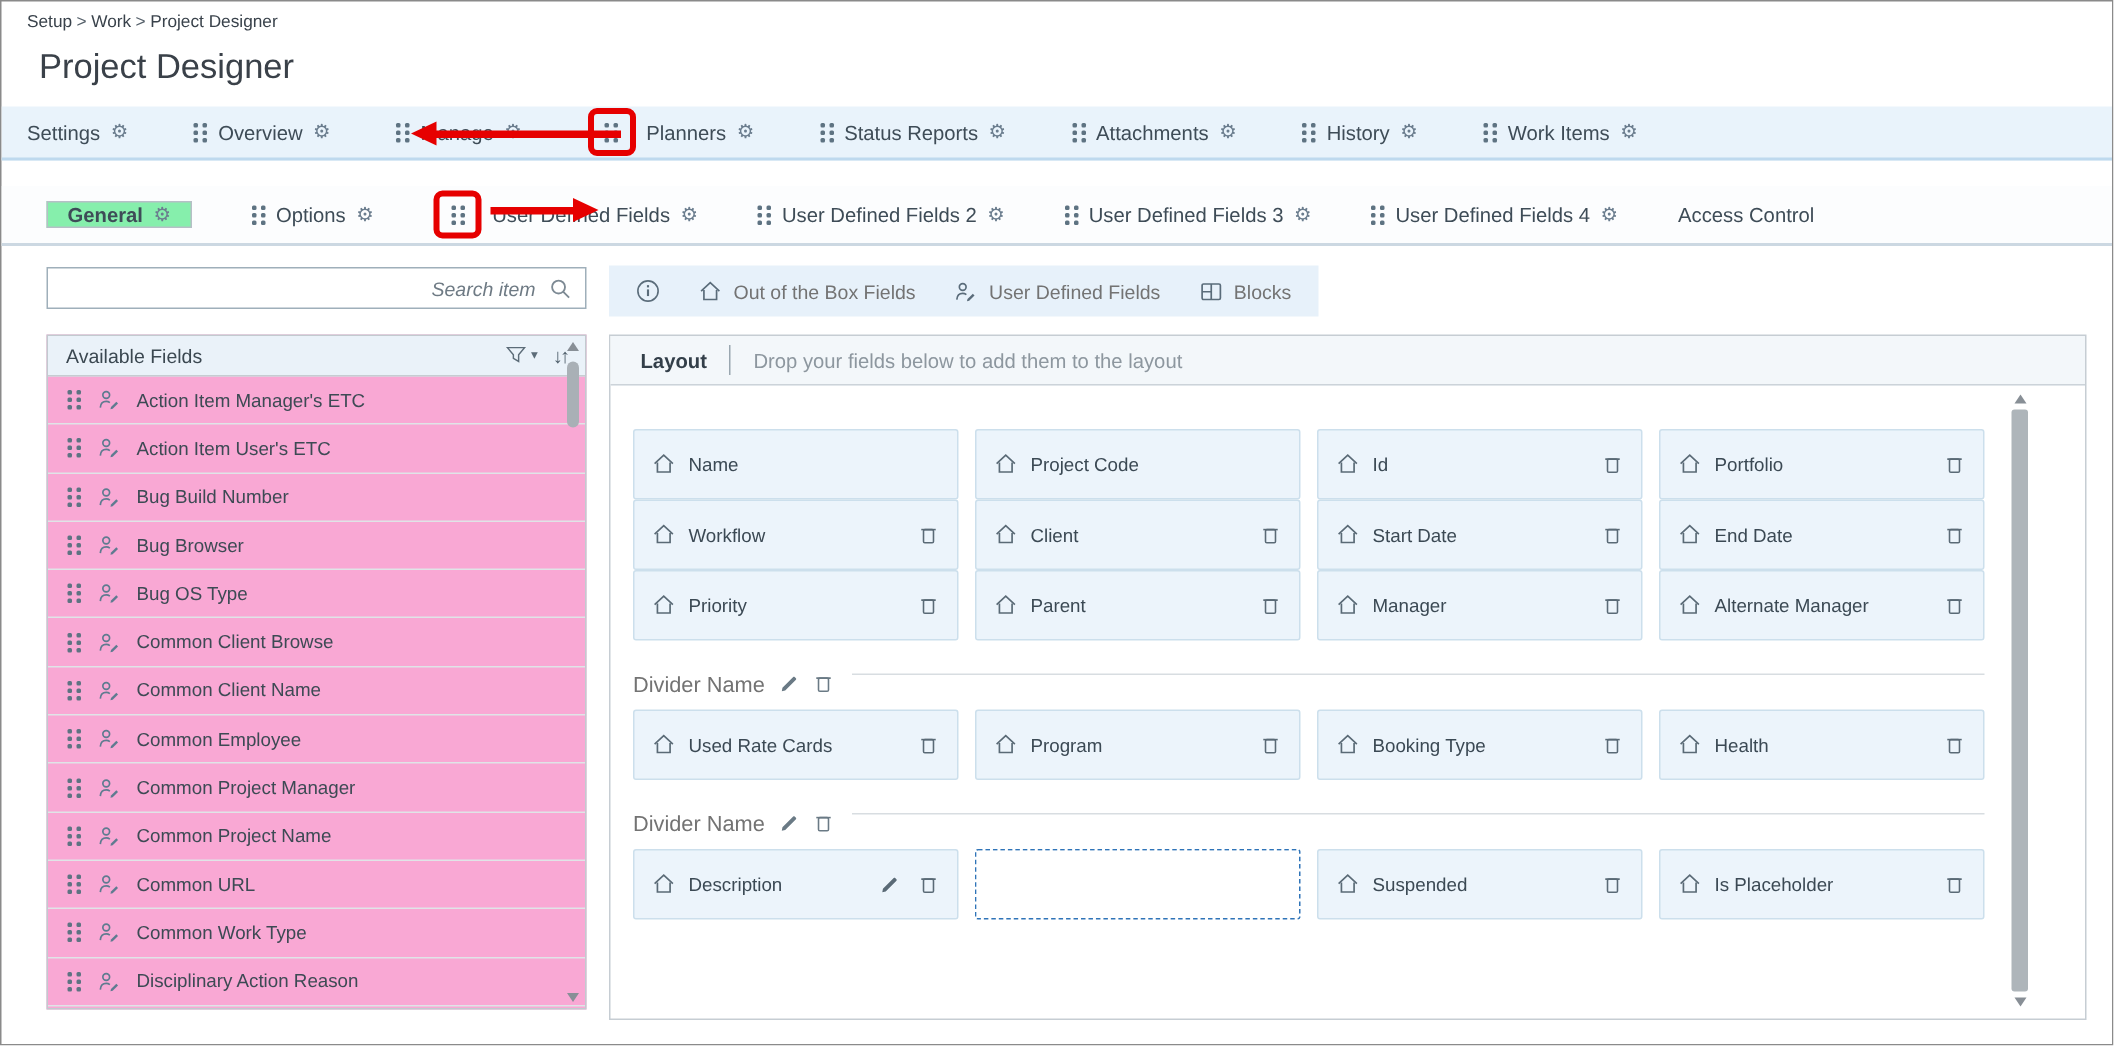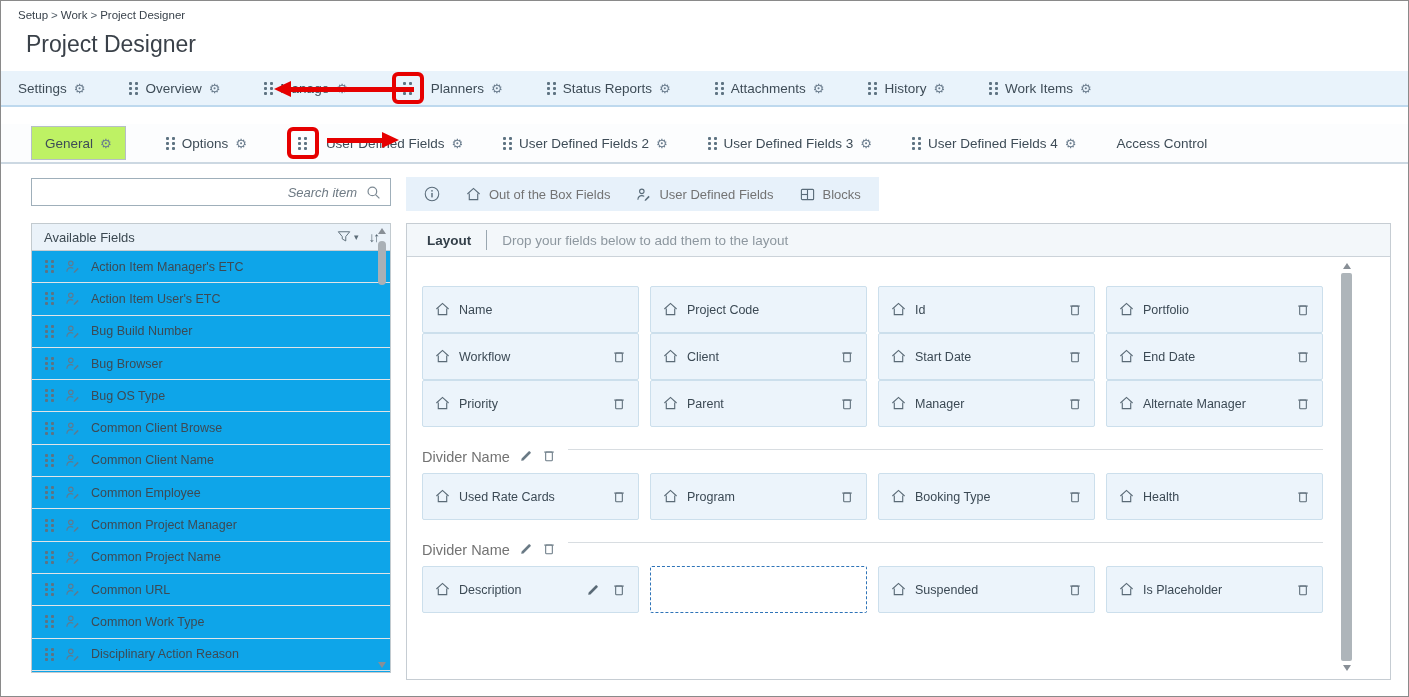--- a/index.html
+++ b/index.html
@@ -13,36 +13,36 @@
   .page-title{position:absolute;left:25px;top:30px;font-size:23px;font-weight:400;color:#3a4149}
 
   
   .topbar{position:absolute;left:0;top:70px;width:100%;height:36px;box-sizing:border-box;
           background:#e9f3fb;border-bottom:2px solid #bed9ee;display:flex;align-items:center;
           padding-left:17px;gap:44px}
   .subbar{position:absolute;left:0;top:123px;width:100%;height:40px;box-sizing:border-box;
           background:#fcfdfe;border-bottom:2px solid #ccd8e2;display:flex;align-items:center;
           padding-left:30px;gap:40px}
   .tab{display:flex;align-items:center;gap:7px;font-size:13.5px;color:#3e4c57;white-space:nowrap;cursor:pointer}
-  .tab.active{background:#bef264;border:1px solid #b6bfc6;height:34px;padding:0 13px;font-weight:400;box-sizing:border-box}
+  .tab.active{background:#86efac;border:1px solid #b6bfc6;height:18px;padding:0 13px;font-weight:700;box-sizing:border-box}
   .gear{font-family:"DejaVu Sans",sans-serif;font-size:13px;color:#6b7d8e;line-height:1;cursor:pointer}
   .dots{display:inline-grid;grid-template-columns:repeat(2,3px);gap:2px 3px;cursor:grab}
   .dots i{width:3px;height:3px;background:#5e7382;border-radius:1px;display:block}
   .redbox{display:inline-flex;align-items:center;justify-content:center;width:24px;height:24px;
           border:4px solid #e60000;border-radius:6px;margin:-4px 0}
 
   
   .search-box{position:absolute;left:30px;top:177px;width:360px;height:28px;border:1px solid #9fafba;
               box-sizing:border-box;display:flex;align-items:center;padding:0 9px;gap:7px;background:#fff}
   .search-box input{flex:1;border:0;outline:0;font:inherit;font-size:13px;text-align:right;color:#3e4a54;background:transparent}
   .search-box input::placeholder{font-style:italic;color:#6e7a84}
   .icon{display:inline-flex;line-height:0}
   .search-ic{color:#7d8a94}
   .fields-box{position:absolute;left:30px;top:222px;width:360px;height:450px;border:1px solid #c2cacf;
-              box-sizing:border-box;background:#0ea5e9}
+              box-sizing:border-box;background:#f9a8d4}
   .fields-header{height:27px;background:#eaf2f9;border-bottom:1px solid #c6cdd2;display:flex;align-items:center;
                  padding:0 12px;gap:10px;box-sizing:border-box}
   .fields-title{flex:1;font-size:13px;color:#3b4851}
   .funnel-wrap{display:flex;align-items:center;gap:3px;color:#5c6c78;cursor:pointer}
   .caret{font-family:"DejaVu Sans",sans-serif;font-size:9px;color:#5c6c78}
   .sort{font-size:13.5px;color:#4e5e6a;letter-spacing:-2px;cursor:pointer}
   .fields-list{position:relative;height:421px;overflow:hidden}
   .lrow{height:32.3px;border-bottom:1px solid #e0e4e7;display:flex;align-items:center;gap:11px;
         padding-left:13px;font-size:12.5px;color:#3d4a54;box-sizing:border-box;cursor:grab}
   .lrow .uedit{color:#5f7b90}

